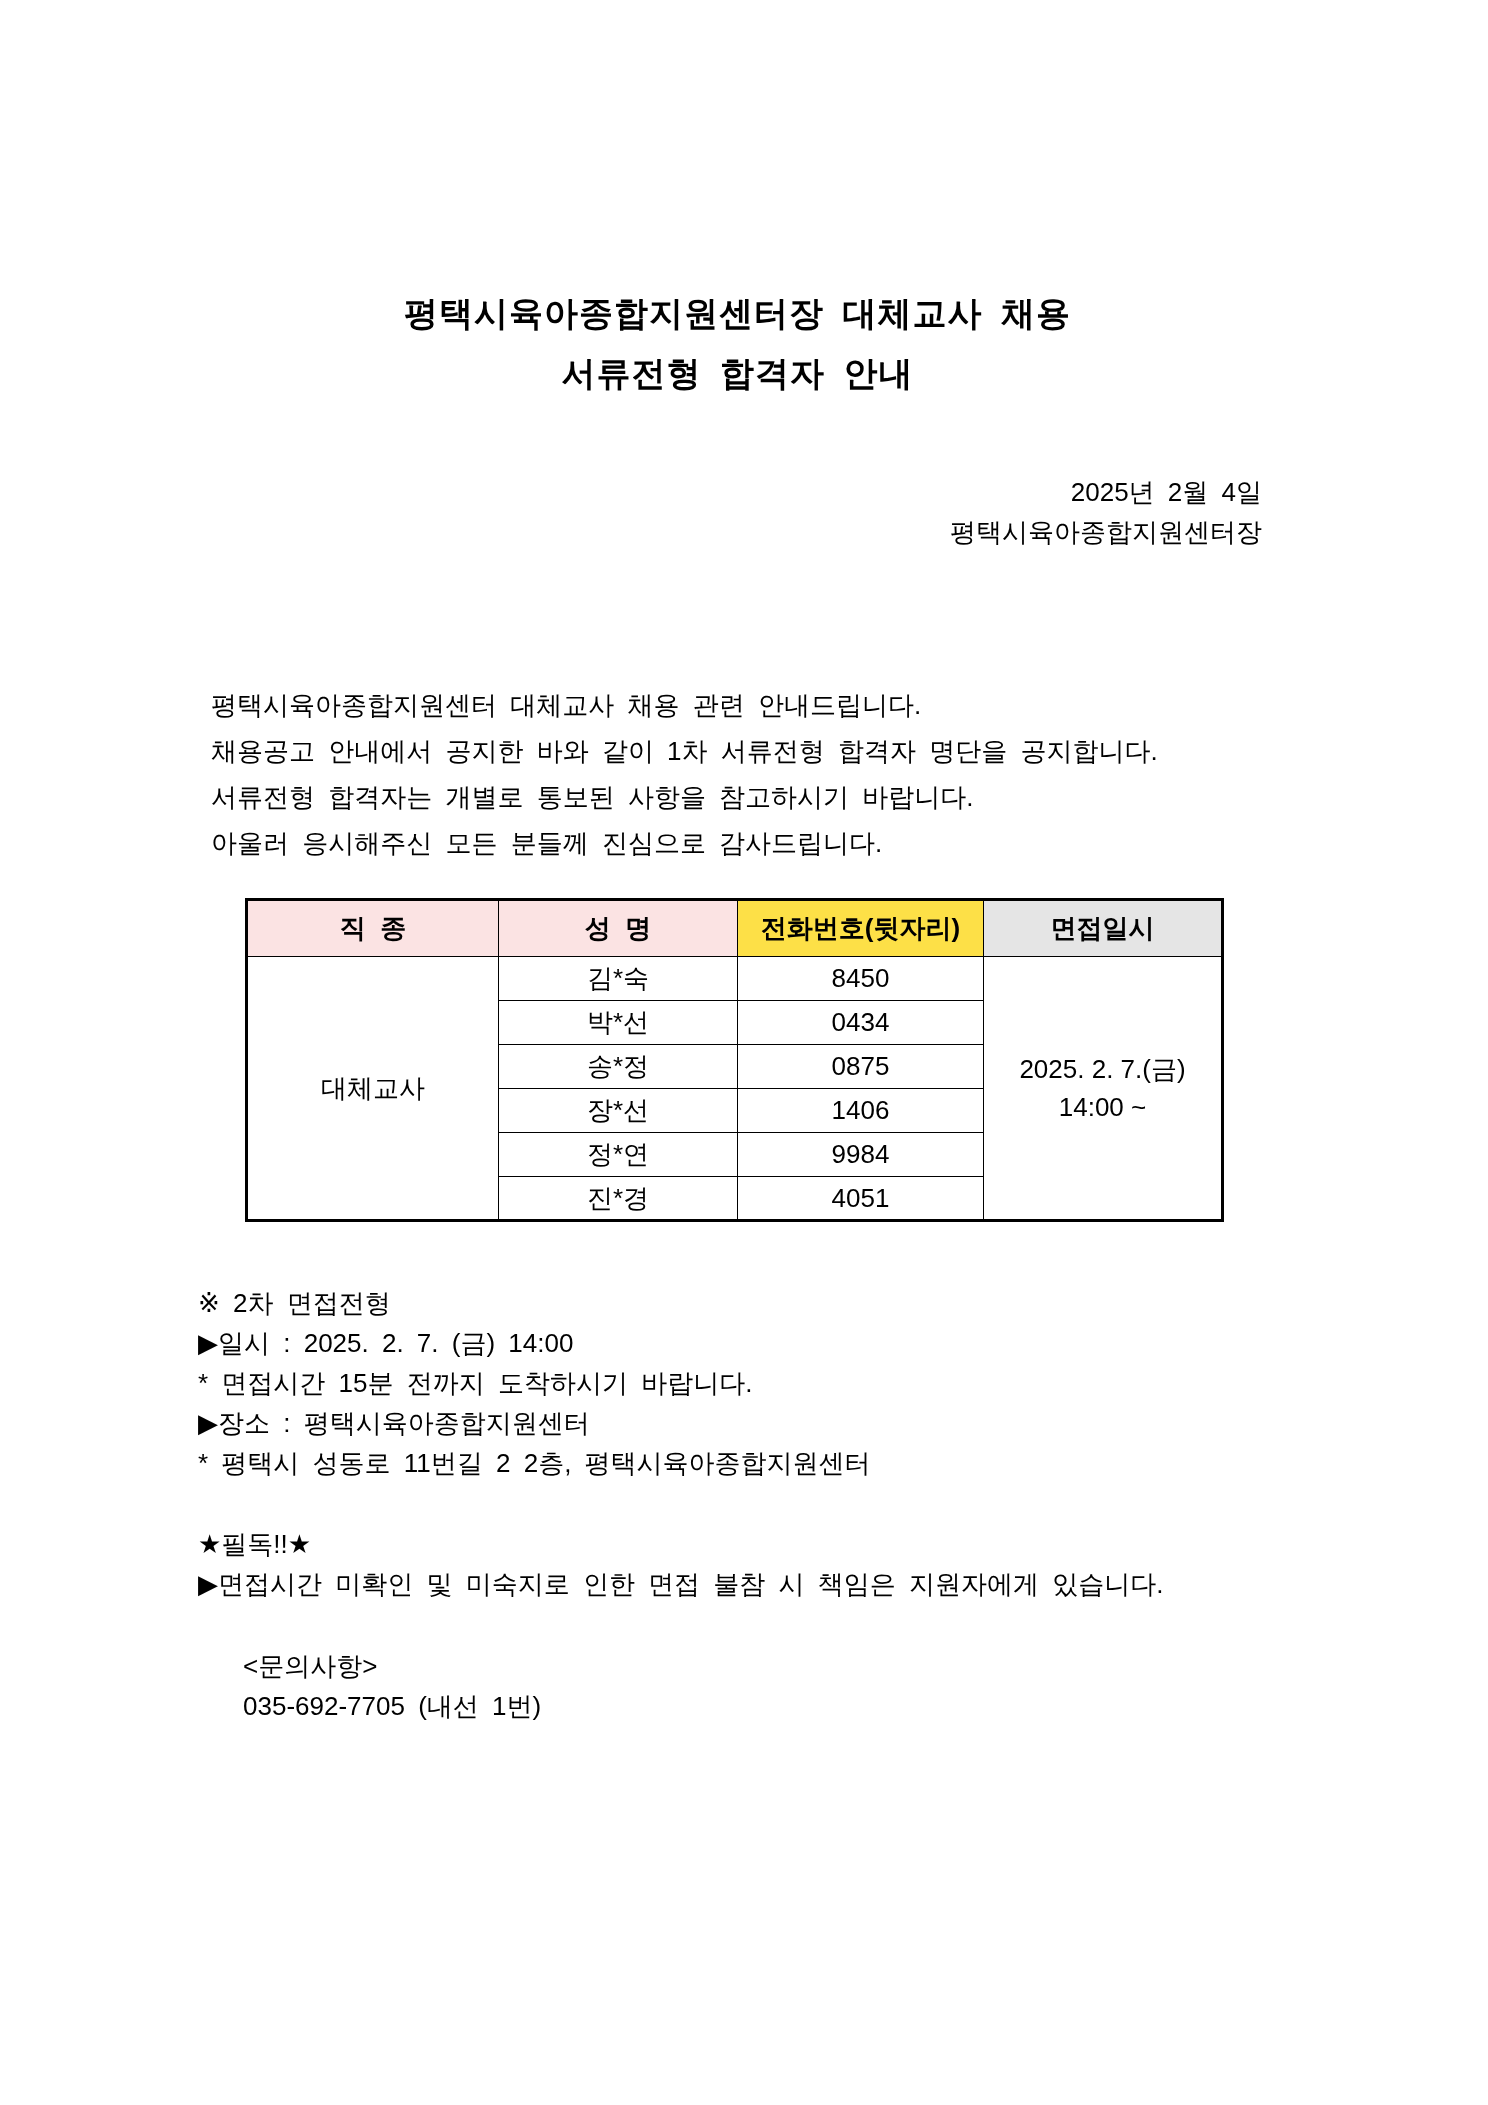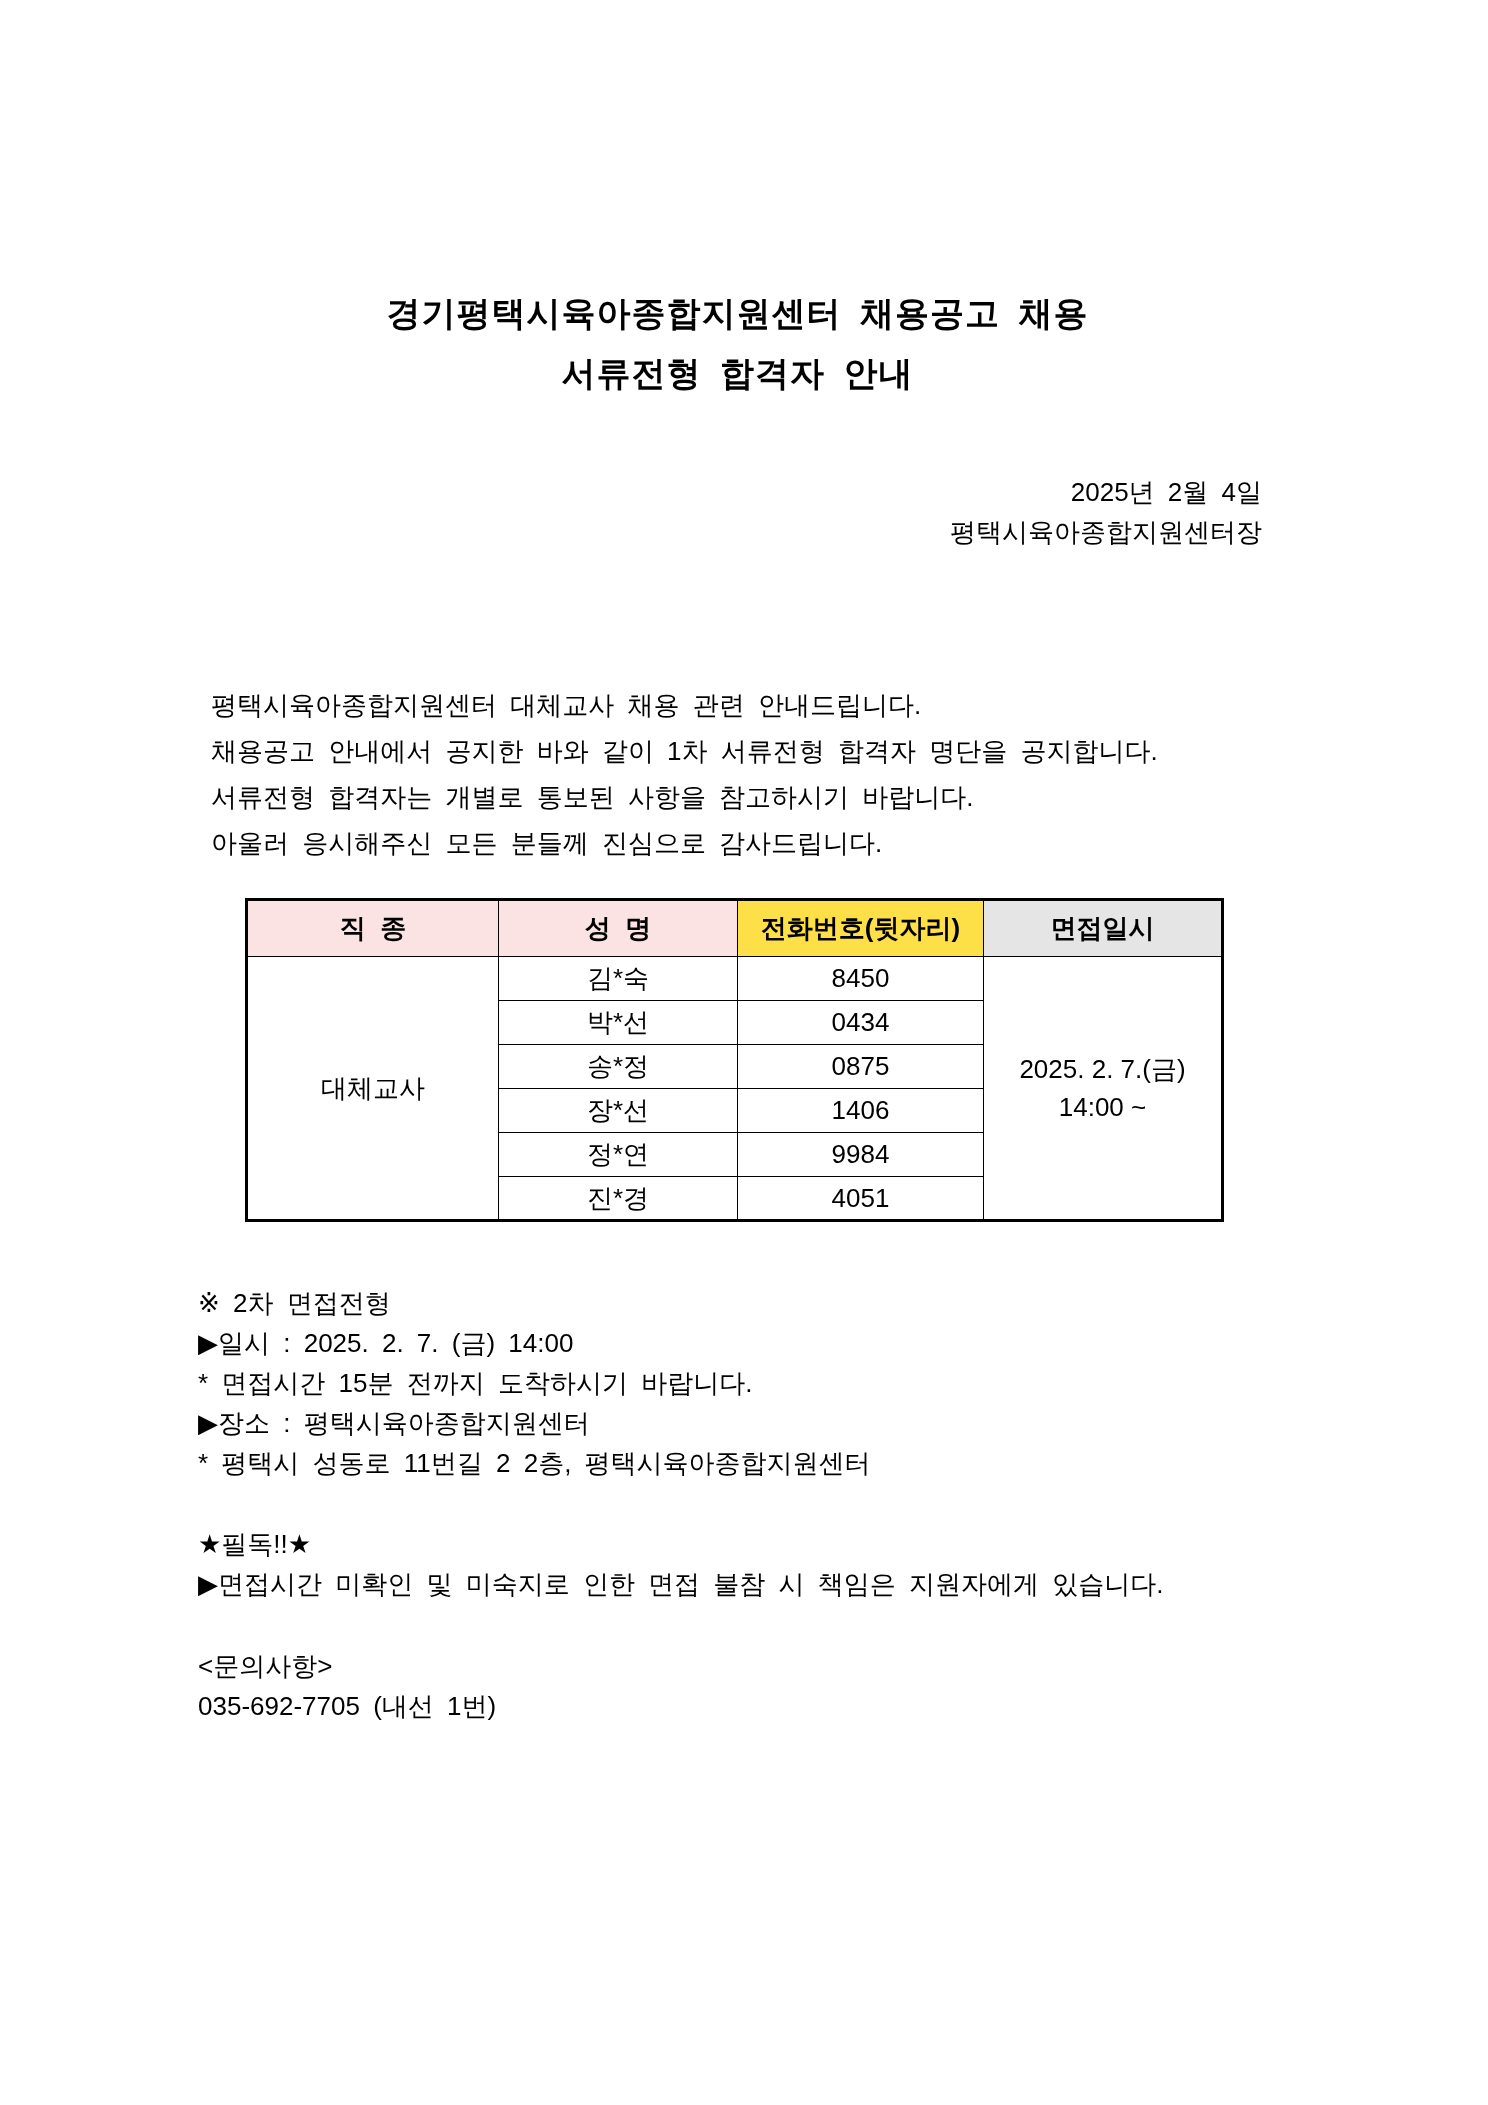--- a/index.html
+++ b/index.html
@@ -72,29 +72,29 @@
   .lines-block {
     position: absolute;
     left: 198px;
     width: 1150px;
     font-size: 26px;
     line-height: 40px;
     word-spacing: 6px;
   }
   .details-block  { top: 1283px; }
   .notice-block   { top: 1524px; }
-  .contact-block  { top: 1646px; }
+  .contact-block  { top: 1646px; margin-left: 45px; }
 </style>
 </head>
 <body>
 
 <div class="page">
 
   <div class="title-block">
-    <div>경기평택시육아종합지원센터 채용공고 채용</div>
+    <div>평택시육아종합지원센터장 대체교사 채용</div>
     <div>서류전형 합격자 안내</div>
   </div>
 
   <div class="date-block">
     <div>2025년 2월 4일</div>
     <div>평택시육아종합지원센터장</div>
   </div>
 
   <div class="intro-block">
     <div>평택시육아종합지원센터 대체교사 채용 관련 안내드립니다.</div>

